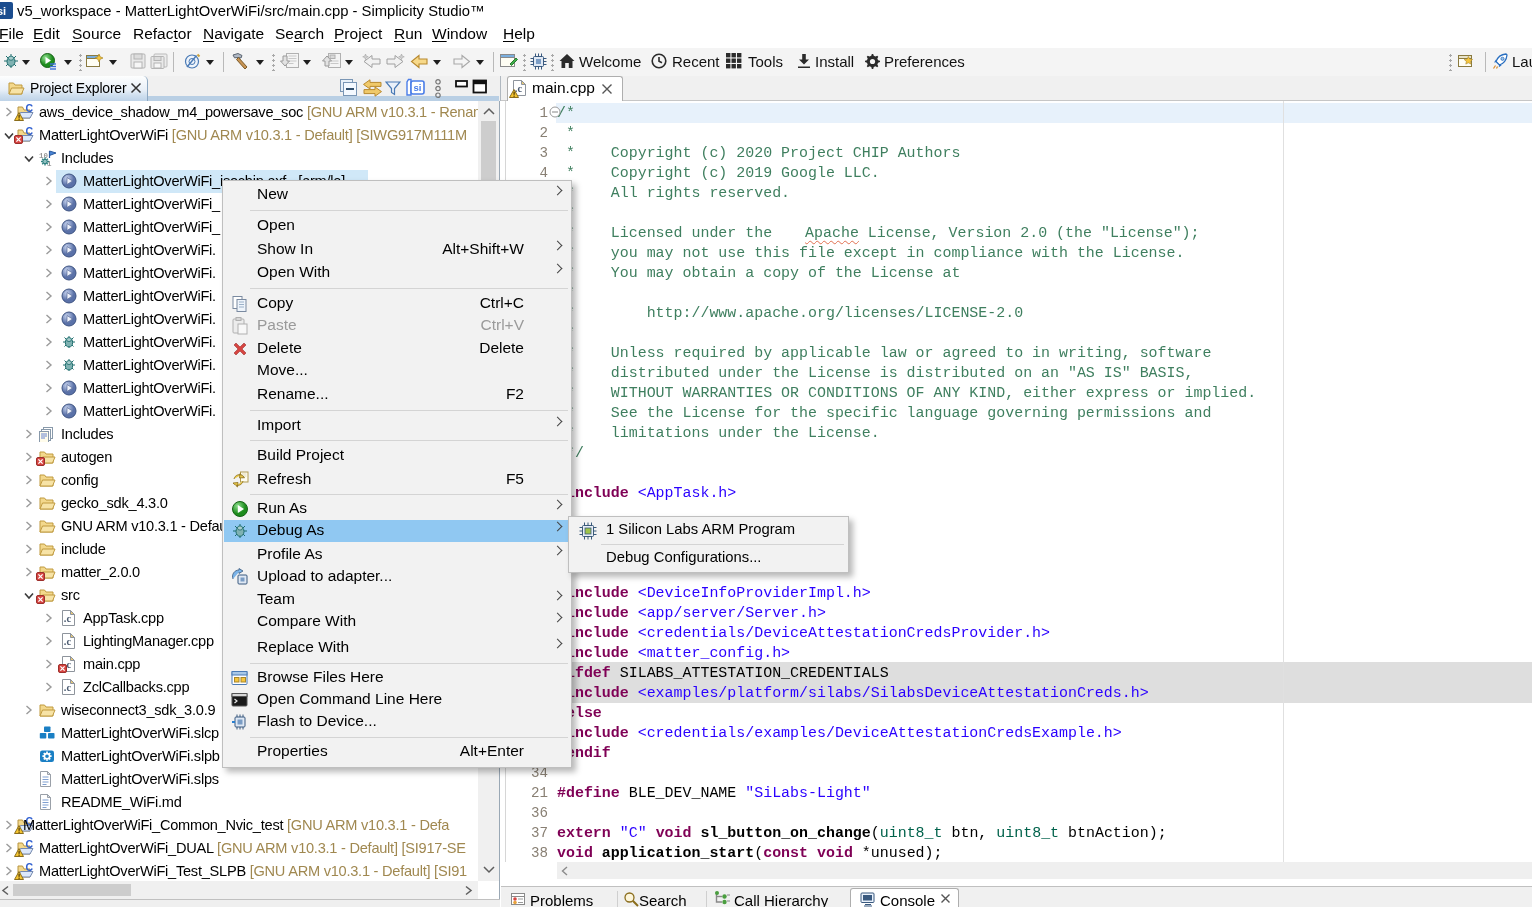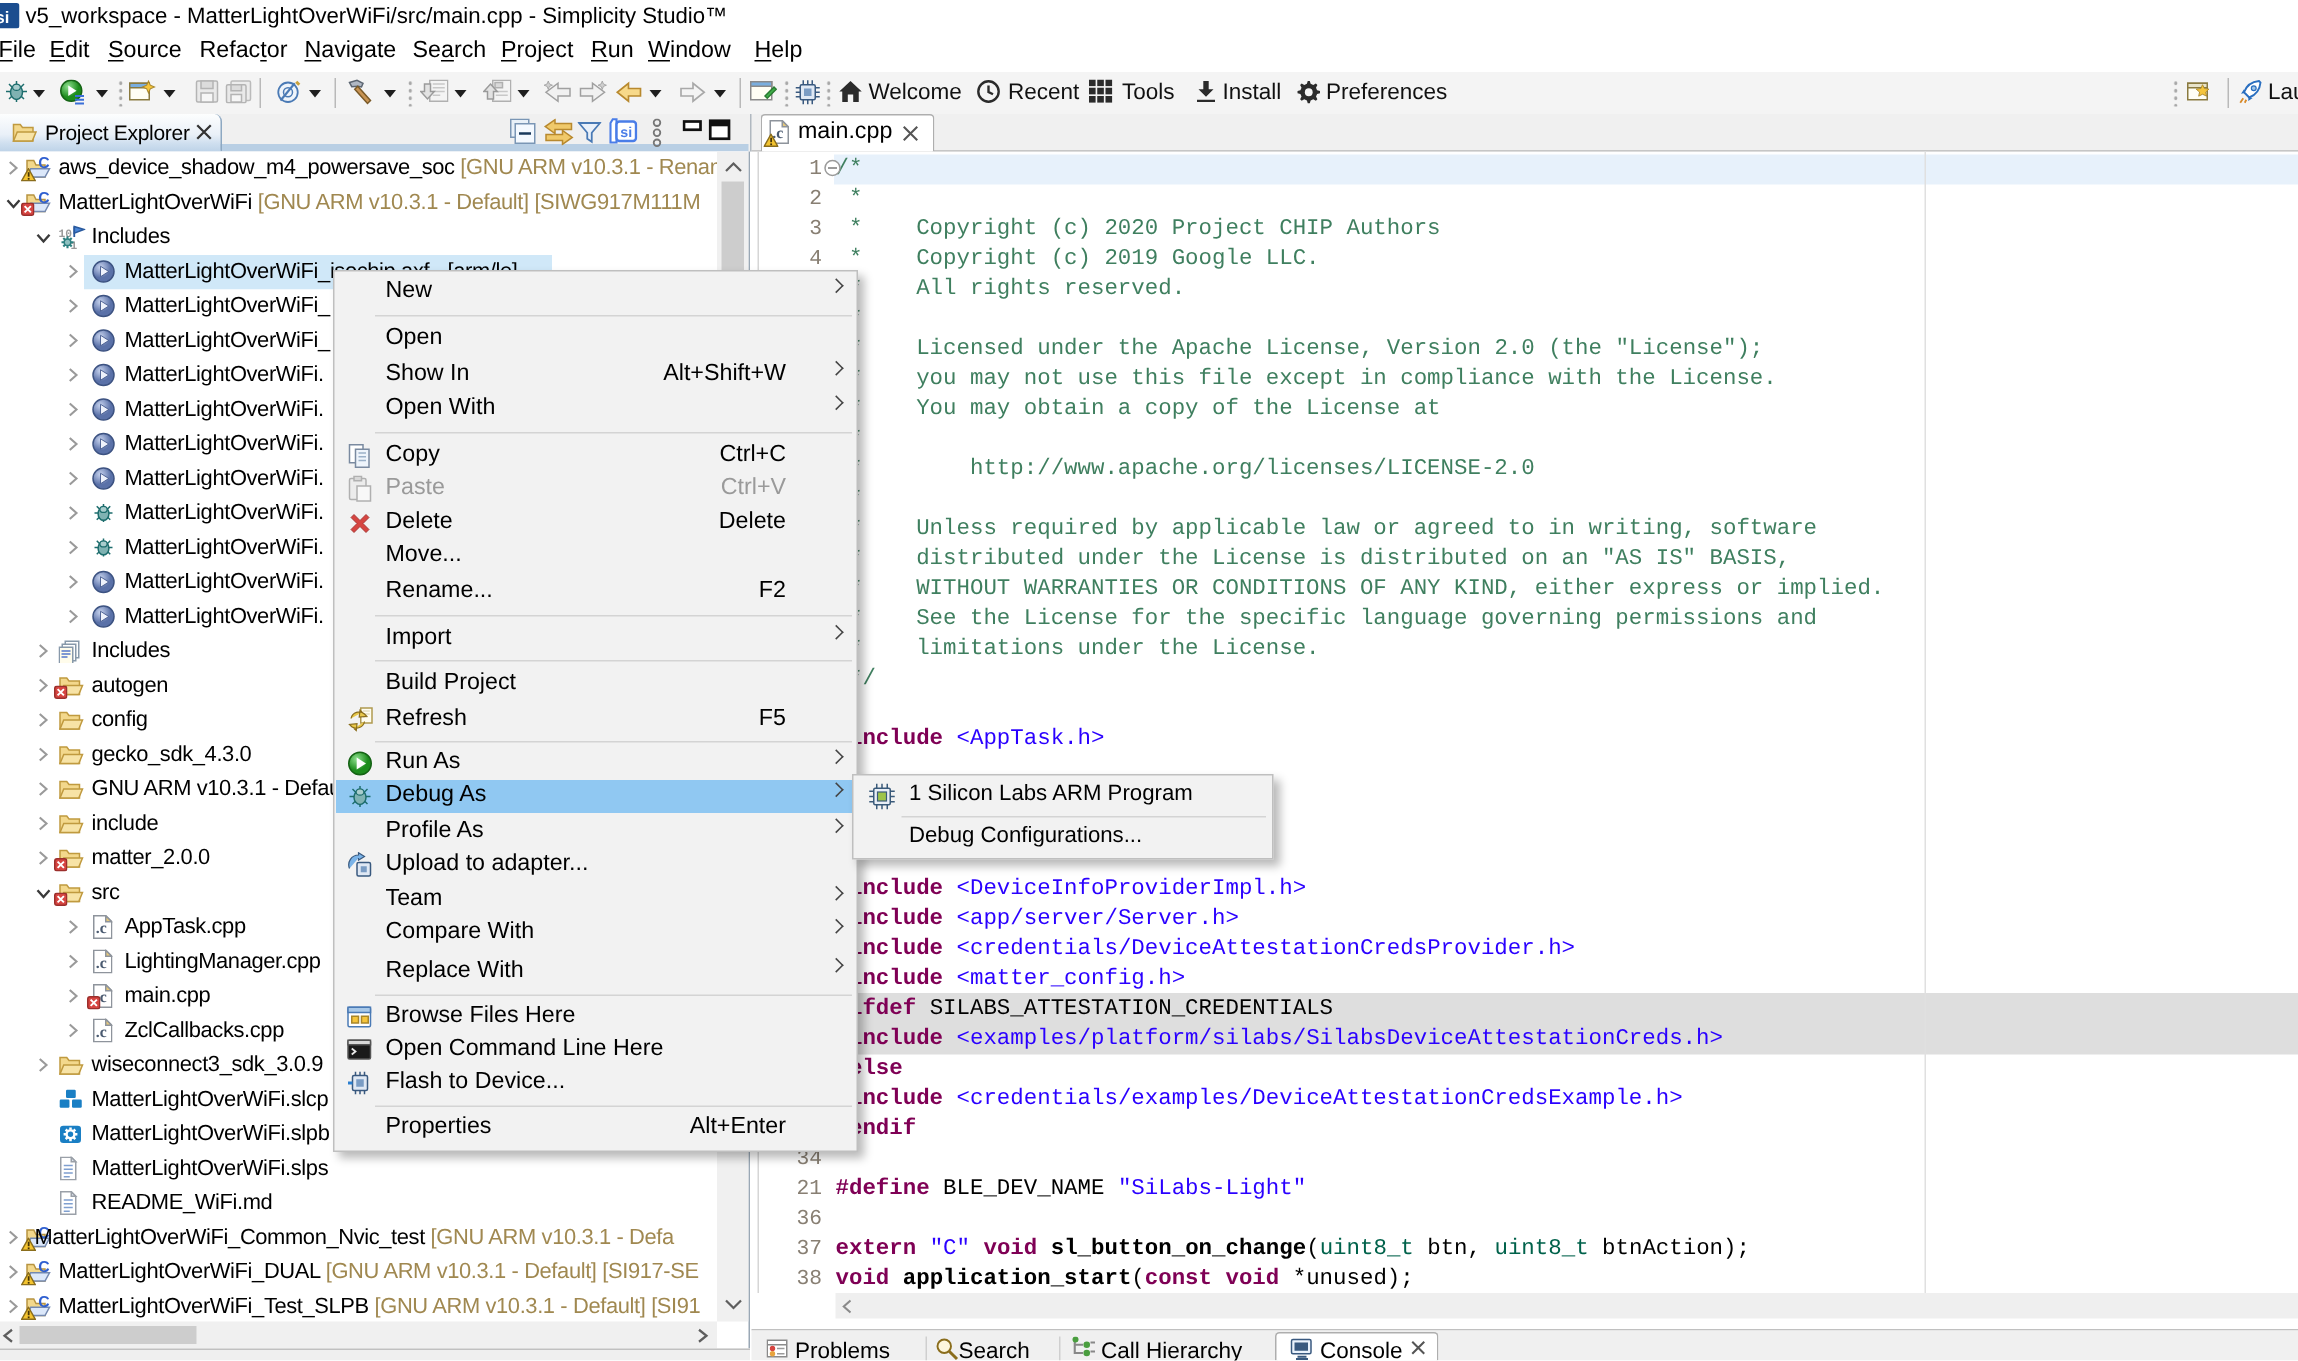--- a/index.html
+++ b/index.html
@@ -49,22 +49,22 @@
   font-size:14.2px;line-height:20px;color:#887f73;}
 .kw{color:#7f0055;font-weight:bold;}
 .str{color:#2a00ff;}
 .cmt{color:#3f7f5f;}
 .tdef{color:#00624b;}
 .fn{font-weight:bold;}
 #curline{left:556px;top:103px;right:0;height:20px;background:#e7f1fb;}
 #greyband{left:556px;top:662px;right:0;height:41px;background:#dedede;}
 #marginline{left:1283px;top:101px;width:1px;height:761px;background:#e0e0e0;}
 #gutterline{left:505px;top:101px;width:1px;height:761px;background:#d6d6d6;}
-.squig{text-decoration-style:wavy;text-decoration-color:#e07050;
-  text-decoration-thickness:1px;text-underline-offset:3px;}
+.squig{text-decoration:underline;text-decoration-style:wavy;text-decoration-color:#e07050;
+  text-decoration-thickness:1px;text-underline-offset:3px;margin-left:24px;}
 
 #cmenu{left:222px;top:180px;width:350px;height:588px;background:#f2f2f2;
   border:1px solid #bfbfbf;box-shadow:4px 4px 6px rgba(0,0,0,0.28);}
 .mi{position:absolute;left:1px;right:1px;height:22px;}
 .mi .mtx{position:absolute;left:33px;top:1px;font-size:15.5px;color:#000;white-space:nowrap;}
 .mi .msc{position:absolute;right:46px;top:1px;font-size:15.5px;color:#000;}
 .mi .marr{position:absolute;right:9px;top:3px;width:7px;height:7px;
   border-top:1.6px solid #444;border-right:1.6px solid #444;transform:rotate(45deg);}
 .mi.dis .mtx,.mi.dis .msc{color:#9a9a9a;}
 .mi.hl{background:#90c8f2;}

